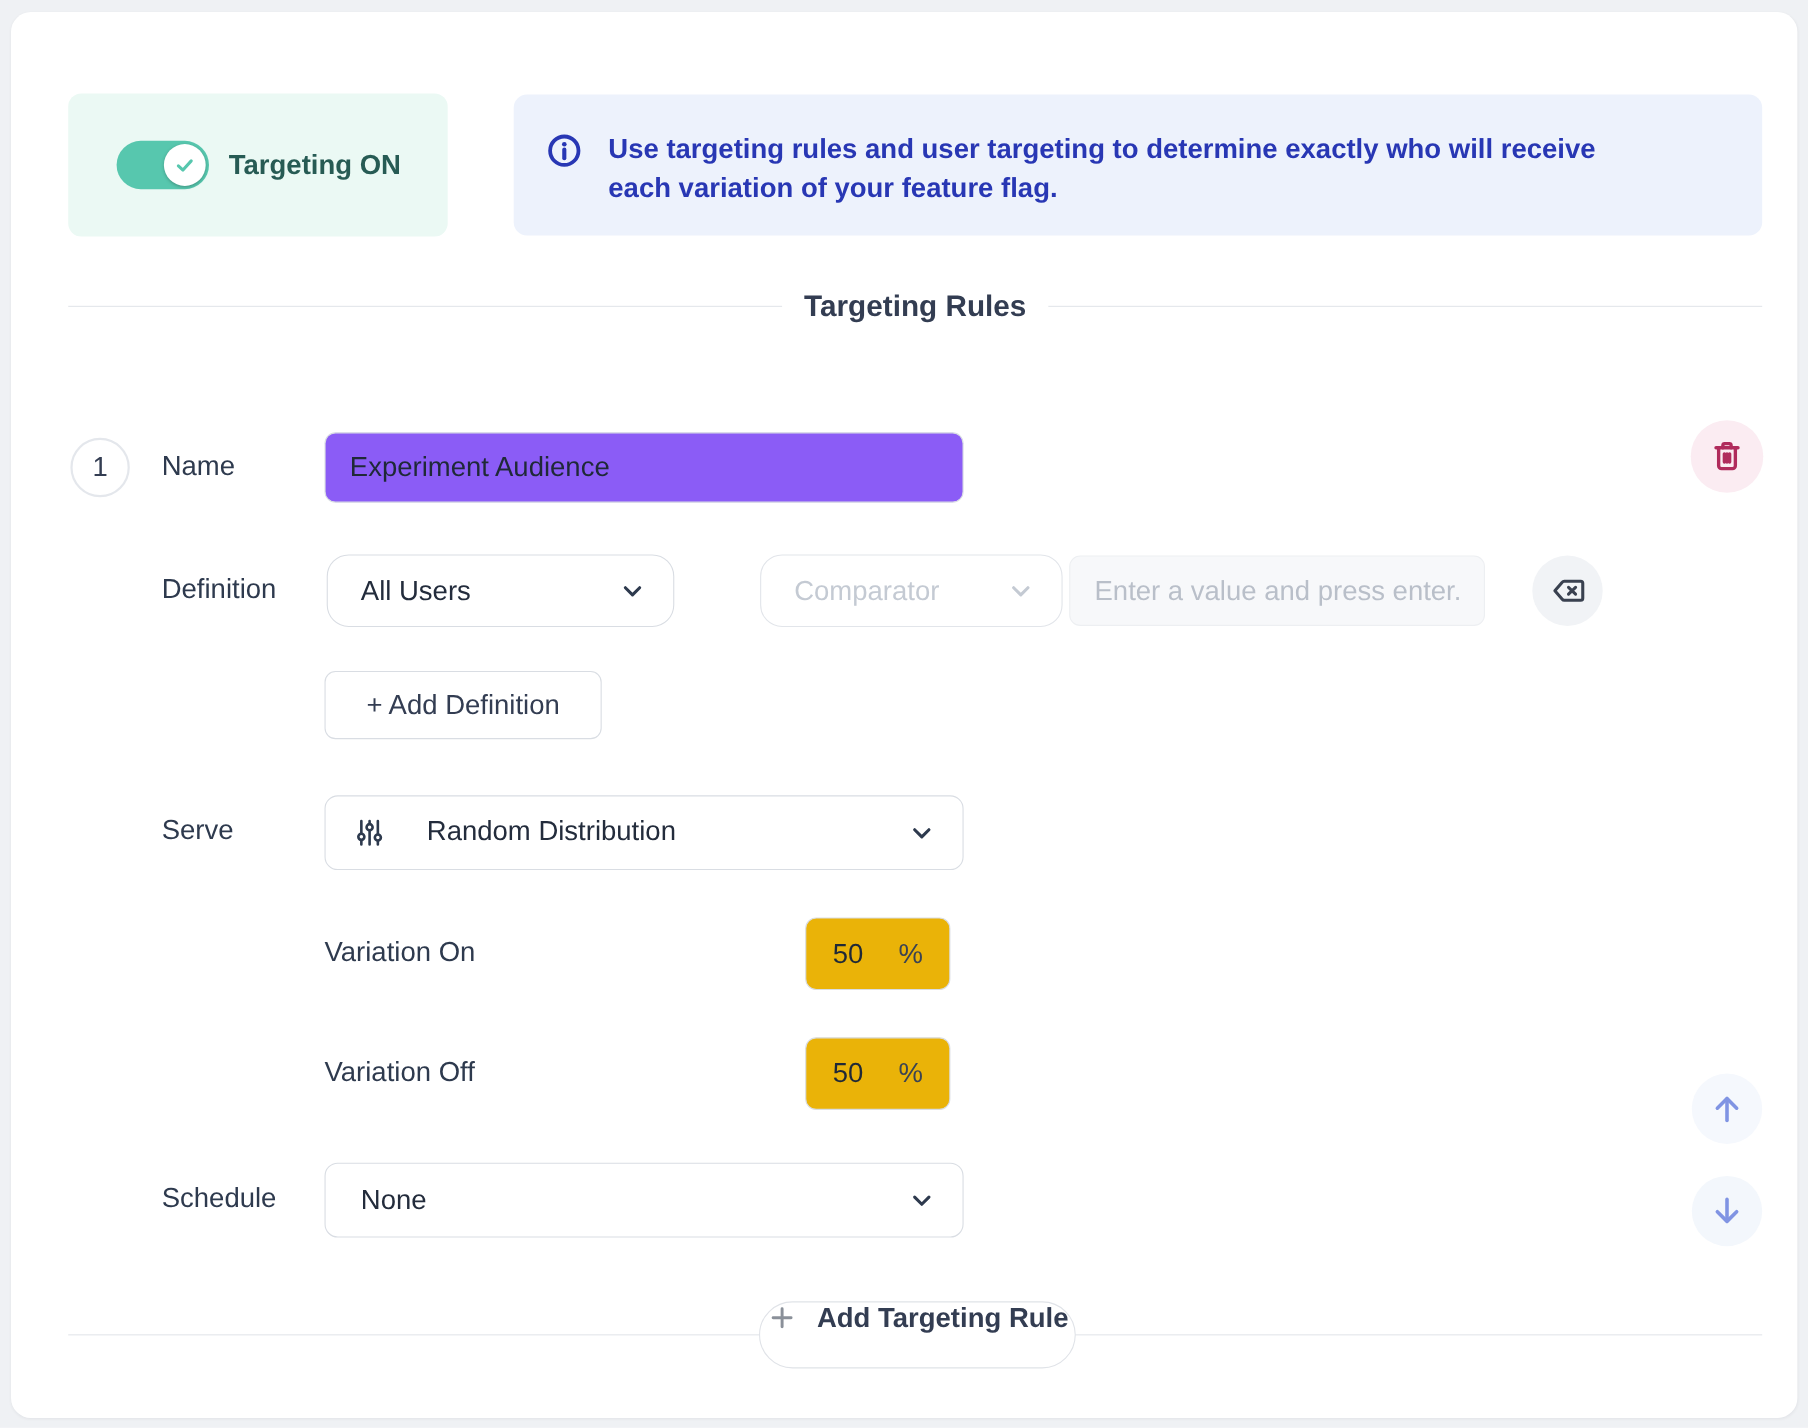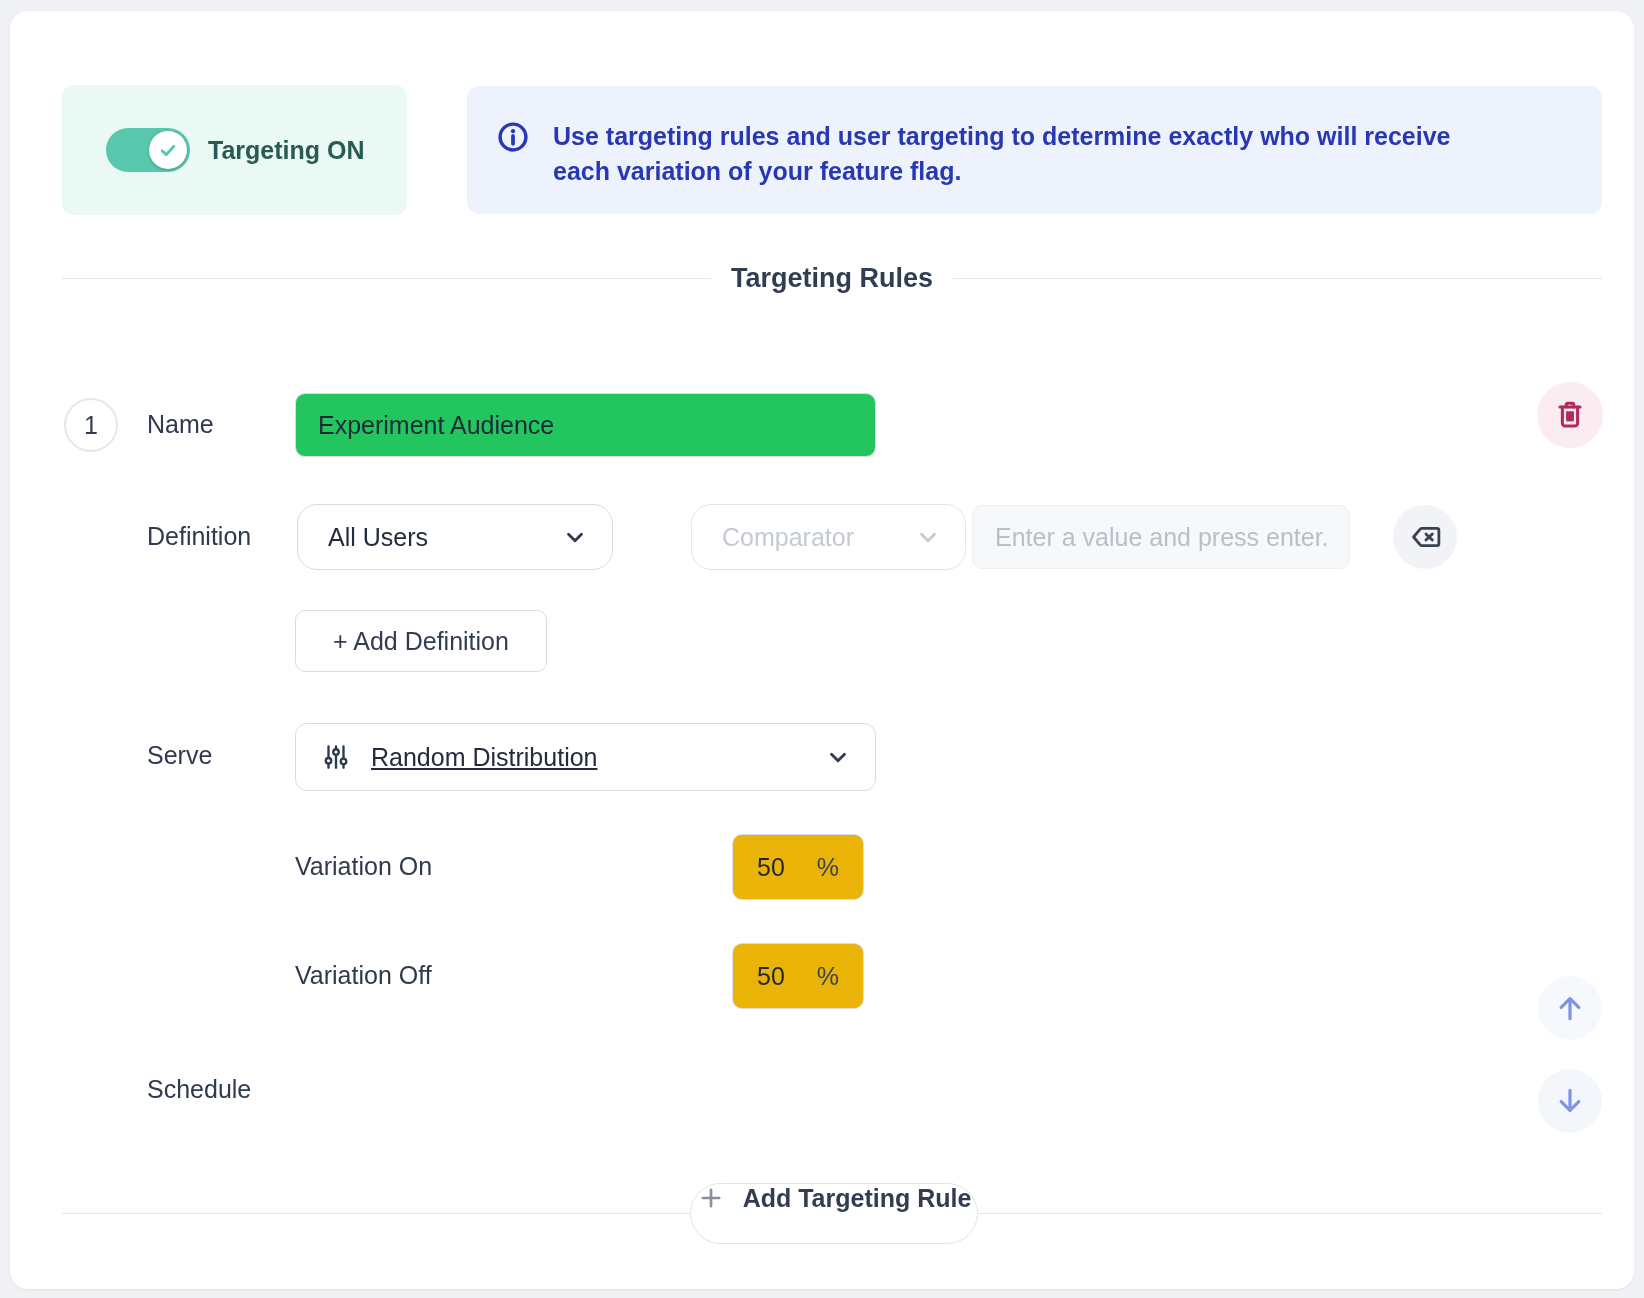--- a/index.html
+++ b/index.html
@@ -56,41 +56,41 @@
   .rule-number {
     position:absolute; left:54px; top:387px; width:54px; height:54px;
     border:2px solid #E4E7EC; border-radius:50%;
     display:flex; align-items:center; justify-content:center;
     font-size:25px; color:#333D52;
   }
   .field-label { position:absolute; font-size:25px; font-weight:500; color:#2E3A4E; }
 
   .text-input {
     position:absolute; border:1px solid #D9DDE3; border-radius:10px;
-    font-family:inherit; font-size:25px; color:#1F2937; background:#22c55e;
+    font-family:inherit; font-size:25px; color:#1F2937; background:#8b5cf6;
     padding:0 22px; outline:none;
   }
   .text-input::placeholder { color:#B9BFC9; }
   #name-input { left:285px; top:382px; width:581px; height:64px; }
   #value-input {
     left:962px; top:494px; width:378px; height:64px;
     background:#F7F8FA; border-color:#EDEFF2;
   }
 
   .select {
     position:absolute; height:66px; border:1px solid #D9DDE3; border-radius:20px;
     background:#fff; display:flex; align-items:center; justify-content:space-between;
     padding:0 24px 0 30px; font-size:25px; font-weight:500; color:#232C3C;
     cursor:pointer;
   }
   #audience-select { left:287px; top:493px; width:316px; }
   #comparator-select { left:645px; top:493px; width:275px; color:#C4CAD3; border-color:#E2E5EA;margin-left:36px; }
   #serve-select { left:285px; top:712px; width:581px; height:68px; border-radius:12px; padding-left:25px; }
   #schedule-select { left:285px; top:1046px; width:581px; height:68px; border-radius:12px; padding-left:32px; }
-  .select-left { display:flex; align-items:center; gap:20px;text-decoration:underline; }
+  .select-left { display:flex; align-items:flex-start; gap:37px; }
 
   .icon-circle-btn {
     position:absolute; border:none; border-radius:50%; cursor:pointer;
     display:flex; align-items:center; justify-content:center; padding:0;
   }
   #clear-values-button { left:1383px; top:494px; width:64px; height:64px; background:#F1F3F6; }
   #delete-rule-button  { left:1527px; top:371px; width:66px; height:66px; background:#FBECF2; }
   #move-rule-up-button   { left:1528px; top:965px;  width:64px; height:64px; background:#F5F8FD; }
   #move-rule-down-button { left:1528px; top:1058px; width:64px; height:64px; background:#F3F7FC; }
 
@@ -231,20 +231,28 @@
     <span class="unit">%</span>
   </div>
 
   <span class="field-label" style="left:285px; top:950px;">Variation Off</span>
   <div id="variation-off-box" class="percent-box">
     <span class="val">50</span>
     <span class="unit">%</span>
   </div>
 
   <span class="field-label" style="left:137px; top:1064px;">Schedule</span>
+  <div id="schedule-select" class="select" role="combobox">
+    <span>None</span>
+    <span>
+      <svg width="26" height="26" viewBox="0 0 24 24" fill="none" stroke="#2E3A4E" stroke-width="2.6" stroke-linecap="round" stroke-linejoin="round">
+          <polyline points="6,9.5 12,15.5 18,9.5"></polyline>
+        </svg>
+    </span>
+  </div>
 
   <button id="move-rule-up-button" class="icon-circle-btn">
     <span>
       <svg width="34" height="34" viewBox="0 0 24 24" fill="none" stroke="#8094E3" stroke-width="2.3" stroke-linecap="round" stroke-linejoin="round">
           <path d="M12 19.5V5.8"></path>
           <path d="M5.8 11.6L12 5.4l6.2 6.2"></path>
         </svg>
     </span>
   </button>
   <button id="move-rule-down-button" class="icon-circle-btn">

